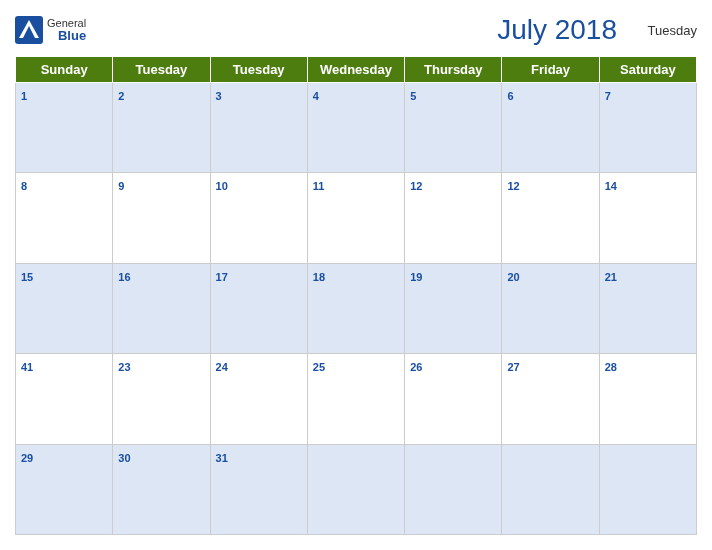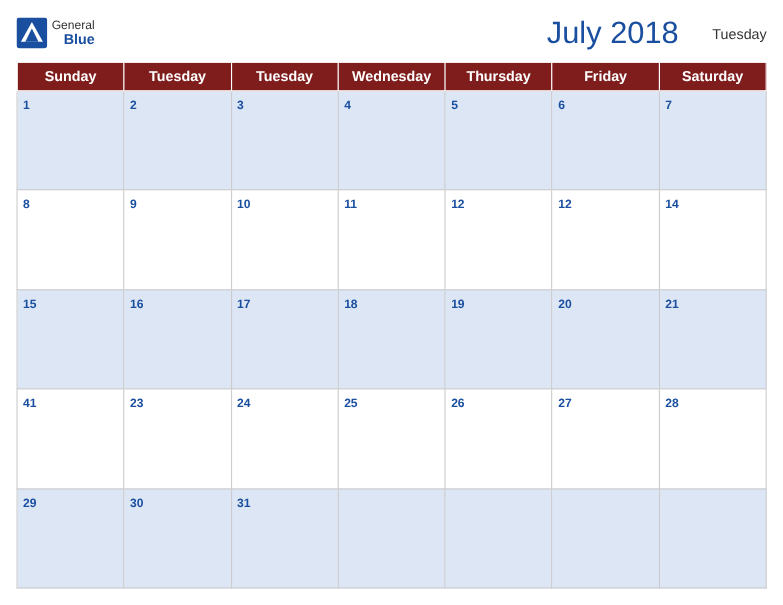--- a/index.html
+++ b/index.html
@@ -66,21 +66,21 @@
       min-width: 80px;
     }
 
     .calendar {
       border-collapse: collapse;
       width: 100%;
       flex: 1;
     }
 
     .calendar th {
-      background-color: #7f1d1d;
+      background-color: #4d7c0f;
       color: #fff;
       text-align: center;
       font-size: 13px;
       font-weight: bold;
       padding: 5px 2px;
       border: 1px solid #fff;
     }
 
     .calendar td {
       border: 1px solid #ccc;

